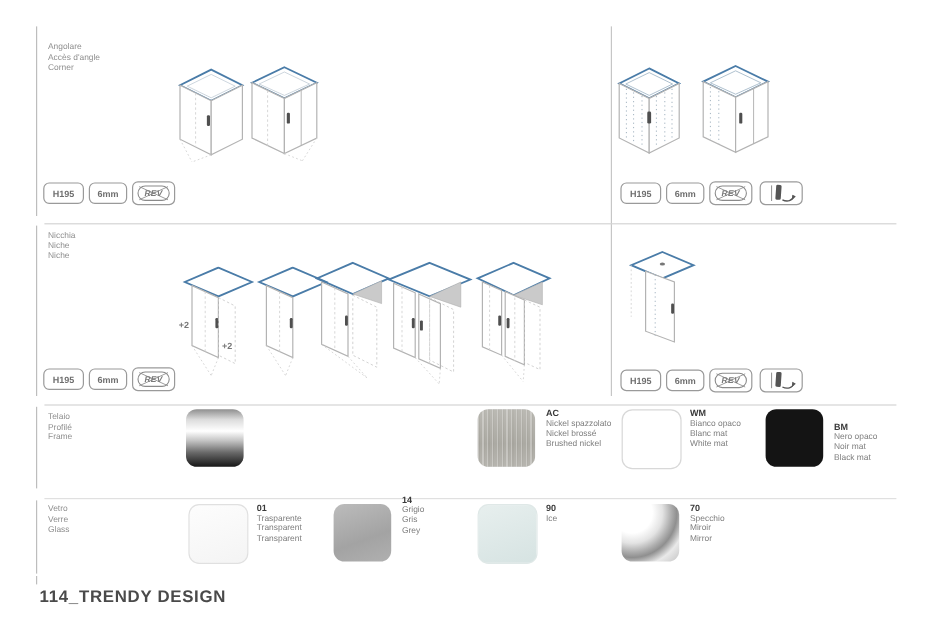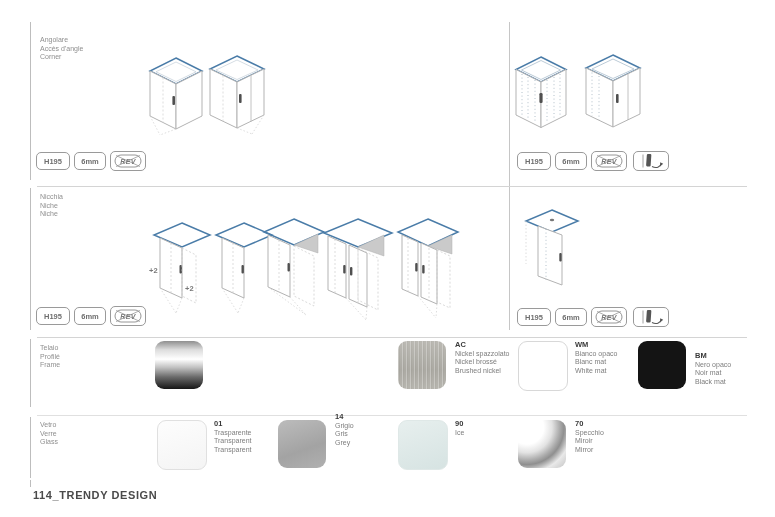--- a/index.html
+++ b/index.html
@@ -23,21 +23,21 @@
          background-blend-mode:overlay;background-color:#9b9a96;}
   .sw-wm{background:#ffffff;border:1px solid #d8d8d8;}
   .sw-bm{background:#141414;}
   .sw-01{background:linear-gradient(160deg,#fdfdfd,#f4f4f4);border:1px solid #e0e0e0;}
   .sw-14{background:linear-gradient(160deg,#bcbcbc,#a3a3a3 60%,#b0b0b0);}
   .sw-80{background:linear-gradient(160deg,#e7efee,#d6e3e2);border:1px solid #dfe8e7;}
   .sw-90{background:radial-gradient(circle at 18% 15%,#ffffff 30%,#e3e3e3 45%,#adadad 58%,#8f8f8f 66%,#e9e9e9 80%,#c4c4c4 100%);}
   .swtext{position:absolute;font-size:7px;line-height:8.5px;color:#7d7d7d;white-space:nowrap;}
   .swcode{font-size:7.5px;font-weight:bold;color:#3a3a3a;}
   .plus{position:absolute;font-size:7.5px;font-weight:bold;color:#777;}
-  .footer{position:absolute;left:33px;top:489px;font-size:11px;font-weight:bold;
+  .footer{position:absolute;left:33px;top:489px;font-size:14px;font-weight:bold;
           letter-spacing:.6px;color:#4a4a4a;white-space:nowrap;}
 </style>
 </head>
 <body>
 
 <div id="page">
 
   <div class="vline" style="left:30px;top:22px;height:158px;"></div>
   <div class="vline" style="left:30px;top:188px;height:142px;"></div>
   <div class="vline" style="left:30px;top:339px;height:68px;"></div>

